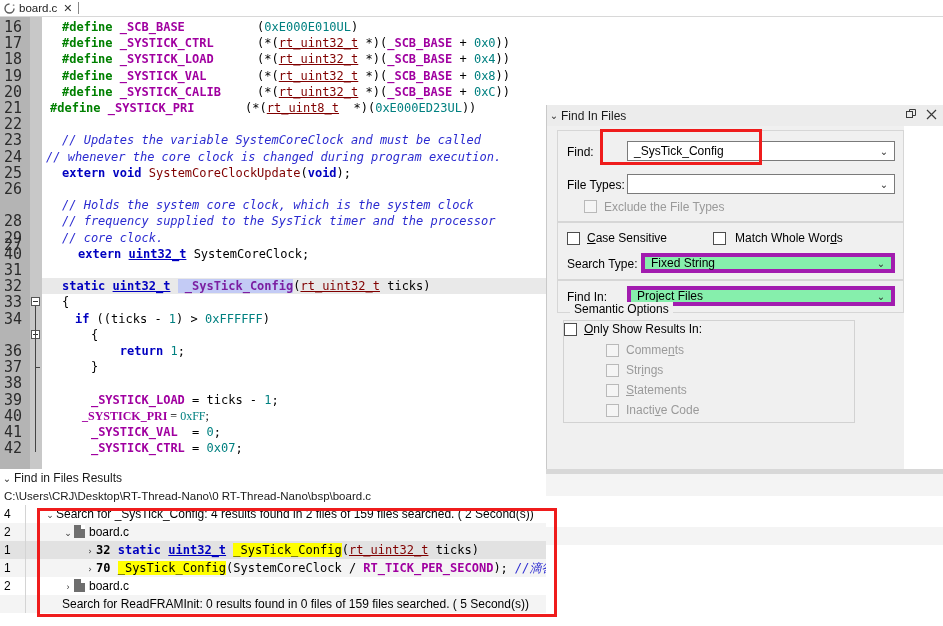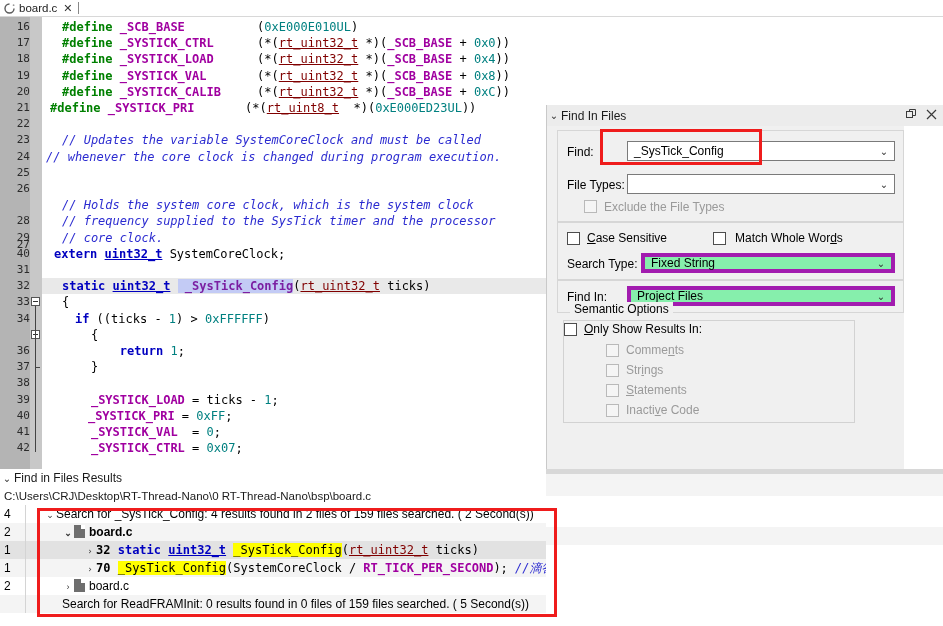--- a/index.html
+++ b/index.html
@@ -17,22 +17,22 @@
   .tab-spin{width:11px;height:11px;margin-right:4px;display:inline-block;position:relative;}
   .tab-spin svg{display:block;}
   .tab-close{margin-left:6px;font-size:11px;color:#333;line-height:1;}
   .tab-caret{position:absolute;left:78px;top:2px;width:1px;height:12px;background:#888;}
 
   
   #editor{position:absolute;left:0;top:17px;width:943px;height:452px;background:#ffffff;overflow:hidden;}
   #gutter{position:absolute;left:0;top:0;width:30px;height:452px;background:#b4b4b4;}
   #foldbar{position:absolute;left:30px;top:0;width:12px;height:452px;background:#c8c8c8;}
   #codearea{position:absolute;left:42px;top:0;right:0;height:452px;background:#fff;}
-  .ln{position:absolute;left:0;width:26px;text-align:right;padding-left:4px;
-      font-family:"DejaVu Sans Mono","Liberation Mono",monospace;font-size:11px;color:#2b2b2b;height:16.2px;line-height:16.2px;}
+  .ln{position:absolute;left:0;width:26px;text-align:left;padding-left:4px;
+      font-family:"DejaVu Sans Mono","Liberation Mono",monospace;font-size:15px;color:#2b2b2b;height:16.2px;line-height:16.2px;}
   .cl{position:absolute;left:0;height:16.2px;line-height:16.2px;white-space:pre;
       font-family:"DejaVu Sans Mono","Liberation Mono",monospace;font-size:12px;}
   .hl-row{position:absolute;left:0;width:530px;height:16.2px;background:#e9e9e9;}
   .kw{color:#0000c0;font-weight:bold;}
   .pp{color:#008000;font-weight:bold;}
   .mac{color:#a000a0;font-weight:bold;}
   .num{color:#008080;}
   .cmt{color:#2b2bd0;font-style:italic;}
   .typ{color:#800000;}
   .und{text-decoration:underline;}
@@ -150,36 +150,37 @@
   <div id="codearea">
       <div class="cl" style="top: 2px; padding-left: 20px;"><span class="pp">#define</span> <span class="mac">_SCB_BASE</span>          <span class="plain">(</span><span class="num">0xE000E010UL</span><span class="plain">)</span></div>
       <div class="cl" style="top: 18.2px; padding-left: 20px;"><span class="pp">#define</span> <span class="mac">_SYSTICK_CTRL</span>      <span class="plain">(*(</span><span class="typ und">rt_uint32_t</span> <span class="plain">*)(</span><span class="mac">_SCB_BASE</span> <span class="plain">+</span> <span class="num">0x0</span><span class="plain">))</span></div>
       <div class="cl" style="top: 34.4px; padding-left: 20px;"><span class="pp">#define</span> <span class="mac">_SYSTICK_LOAD</span>      <span class="plain">(*(</span><span class="typ und">rt_uint32_t</span> <span class="plain">*)(</span><span class="mac">_SCB_BASE</span> <span class="plain">+</span> <span class="num">0x4</span><span class="plain">))</span></div>
       <div class="cl" style="top: 50.6px; padding-left: 20px;"><span class="pp">#define</span> <span class="mac">_SYSTICK_VAL</span>       <span class="plain">(*(</span><span class="typ und">rt_uint32_t</span> <span class="plain">*)(</span><span class="mac">_SCB_BASE</span> <span class="plain">+</span> <span class="num">0x8</span><span class="plain">))</span></div>
       <div class="cl" style="top: 66.8px; padding-left: 20px;"><span class="pp">#define</span> <span class="mac">_SYSTICK_CALIB</span>     <span class="plain">(*(</span><span class="typ und">rt_uint32_t</span> <span class="plain">*)(</span><span class="mac">_SCB_BASE</span> <span class="plain">+</span> <span class="num">0xC</span><span class="plain">))</span></div>
       <div class="cl" style="top: 83px; padding-left: 8px;"><span class="pp">#define</span> <span class="mac">_SYSTICK_PRI</span>       <span class="plain">(*(</span><span class="typ und">rt_uint8_t</span>  <span class="plain">*)(</span><span class="num">0xE000ED23UL</span><span class="plain">))</span></div>
       <div class="cl" style="top: 99.2px; padding-left: 20px;"></div>
       <div class="cl" style="top: 115.4px; padding-left: 20px;"><span class="cmt">// Updates the variable SystemCoreClock and must be called</span></div>
       <div class="cl" style="top: 131.6px; padding-left: 4px;"><span class="cmt">// whenever the core clock is changed during program execution.</span></div>
+      <div class="cl" style="top: 147.8px; padding-left: 20px;"><span class="kw">extern</span> <span class="kw">void</span> <span class="typ">SystemCoreClockUpdate</span><span class="plain">(</span><span class="kw">void</span><span class="plain">);</span></div>
       <div class="cl" style="top: 164px; padding-left: 20px;"></div>
       <div class="cl" style="top: 180.2px; padding-left: 20px;"><span class="cmt">// Holds the system core clock, which is the system clock</span></div>
       <div class="cl" style="top: 196.4px; padding-left: 20px;"><span class="cmt">// frequency supplied to the SysTick timer and the processor</span></div>
       <div class="cl" style="top: 212.6px; padding-left: 20px;"><span class="cmt">// core clock.</span></div>
-      <div class="cl" style="top: 228.8px; padding-left: 12px;"><span class="kw">extern</span> <span class="kw und">uint32_t</span> <span class="plain">SystemCoreClock;</span></div>
+      <div class="cl" style="top: 228.8px; padding-left: 36px;"><span class="kw">extern</span> <span class="kw und">uint32_t</span> <span class="plain">SystemCoreClock;</span></div>
       <div class="cl" style="top: 245px; padding-left: 20px;"></div>
       <div class="hl-row" style="top: 261.2px;"></div>
       <div class="cl" style="top: 261.2px; padding-left: 20px;"><span class="kw">static</span> <span class="kw und">uint32_t</span> <span class="sel"> <span class="fn">_SysTick_Config</span></span><span class="plain">(</span><span class="typ und">rt_uint32_t</span> <span class="plain">ticks)</span></div>
       <div class="cl" style="top: 277.4px; padding-left: 20px;"><span class="plain">{</span></div>
       <div class="cl" style="top: 293.6px; padding-left: 4px;">    <span class="kw">if</span> <span class="plain">((ticks -</span> <span class="num">1</span><span class="plain">) &gt;</span> <span class="num">0xFFFFFF</span><span class="plain">)</span></div>
       <div class="cl" style="top: 309.8px; padding-left: 20px;">    <span class="plain">{</span></div>
       <div class="cl" style="top: 326px; padding-left: 20px;">        <span class="kw">return</span> <span class="num">1</span><span class="plain">;</span></div>
       <div class="cl" style="top: 342.2px; padding-left: 20px;">    <span class="plain">}</span></div>
       <div class="cl" style="top: 358.4px; padding-left: 20px;"></div>
       <div class="cl" style="top: 374.6px; padding-left: 20px;">    <span class="mac">_SYSTICK_LOAD</span> <span class="plain">= ticks -</span> <span class="num">1</span><span class="plain">;</span></div>
-      <div class="cl" style="top: 390.8px; padding-left: 17px;">    <span class="mac">_SYSTICK_PRI</span> <span class="plain">=</span> <span class="num">0xFF</span><span class="plain">;</span></div>
+      <div class="cl" style="top: 390.8px; padding-left: 28px; font-family: Liberation Serif, serif;">    <span class="mac">_SYSTICK_PRI</span> <span class="plain">=</span> <span class="num">0xFF</span><span class="plain">;</span></div>
       <div class="cl" style="top: 407px; padding-left: 20px;">    <span class="mac">_SYSTICK_VAL</span>  <span class="plain">=</span> <span class="num">0</span><span class="plain">;</span></div>
       <div class="cl" style="top: 423.2px; padding-left: 20px;">    <span class="mac">_SYSTICK_CTRL</span> <span class="plain">=</span> <span class="num">0x07</span><span class="plain">;</span></div>
     </div>
 </div>
 
 <div id="fif">
   <div id="fif-white"></div>
 
   <div id="fif-title">
     <span class="chev">⌄</span>
@@ -270,21 +271,21 @@
     <span class="chev">⌄</span>
     <span>Find in Files Results</span>
   </div>
   <div id="res-path">C:\Users\CRJ\Desktop\RT-Thread-Nano\0 RT-Thread-Nano\bsp\board.c</div>
   <div id="res-list">
       <div class="rrow" style="top: 0px;"></div>
       <div class="rnum" style="top: 0px;">4</div>
       <div class="rtxt prose" style="left: 44px; top: 0px;"><span class="tri">⌄</span>Search for _SysTick_Config: 4 results found in 2 files of 159 files searched. ( 2 Second(s))</div>
       <div class="rrow rowalt" style="top: 18px;"></div>
       <div class="rnum" style="top: 18px;">2</div>
-      <div class="rtxt prose" style="left: 62px; top: 18px; font-weight: bold;"><span class="tri">⌄</span><span class="fileico"></span>board.c</div>
+      <div class="rtxt prose" style="left: 62px; top: 18px;"><span class="tri">⌄</span><span class="fileico"></span>board.c</div>
       <div class="rrow rowsel" style="top: 36px;"></div>
       <div class="rnum" style="top: 36px;">1</div>
       <div class="rtxt" style="left: 84px; top: 36px;"><span class="tri">›</span><b>32</b> <span class="kw">static</span> <span class="kw und">uint32_t</span> <span class="mark">_SysTick_Config</span><span class="plain">(</span><span class="typ und">rt_uint32_t</span> <span class="plain">ticks)</span></div>
       <div class="rrow rowalt" style="top: 54px;"></div>
       <div class="rnum" style="top: 54px;">1</div>
       <div class="rtxt" style="left: 84px; top: 54px;"><span class="tri">›</span><b>70</b> <span class="mark">_SysTick_Config</span><span class="plain">(SystemCoreClock /</span> <span class="mac">RT_TICK_PER_SECOND</span><span class="plain">);</span>  <span class="cmt">//滴答定时器初始刖1ms</span></div>
       <div class="rrow" style="top: 72px;"></div>
       <div class="rnum" style="top: 72px;">2</div>
       <div class="rtxt prose" style="left: 62px; top: 72px;"><span class="tri">›</span><span class="fileico"></span>board.c</div>
       <div class="rrow rowalt" style="top: 90px;"></div>

